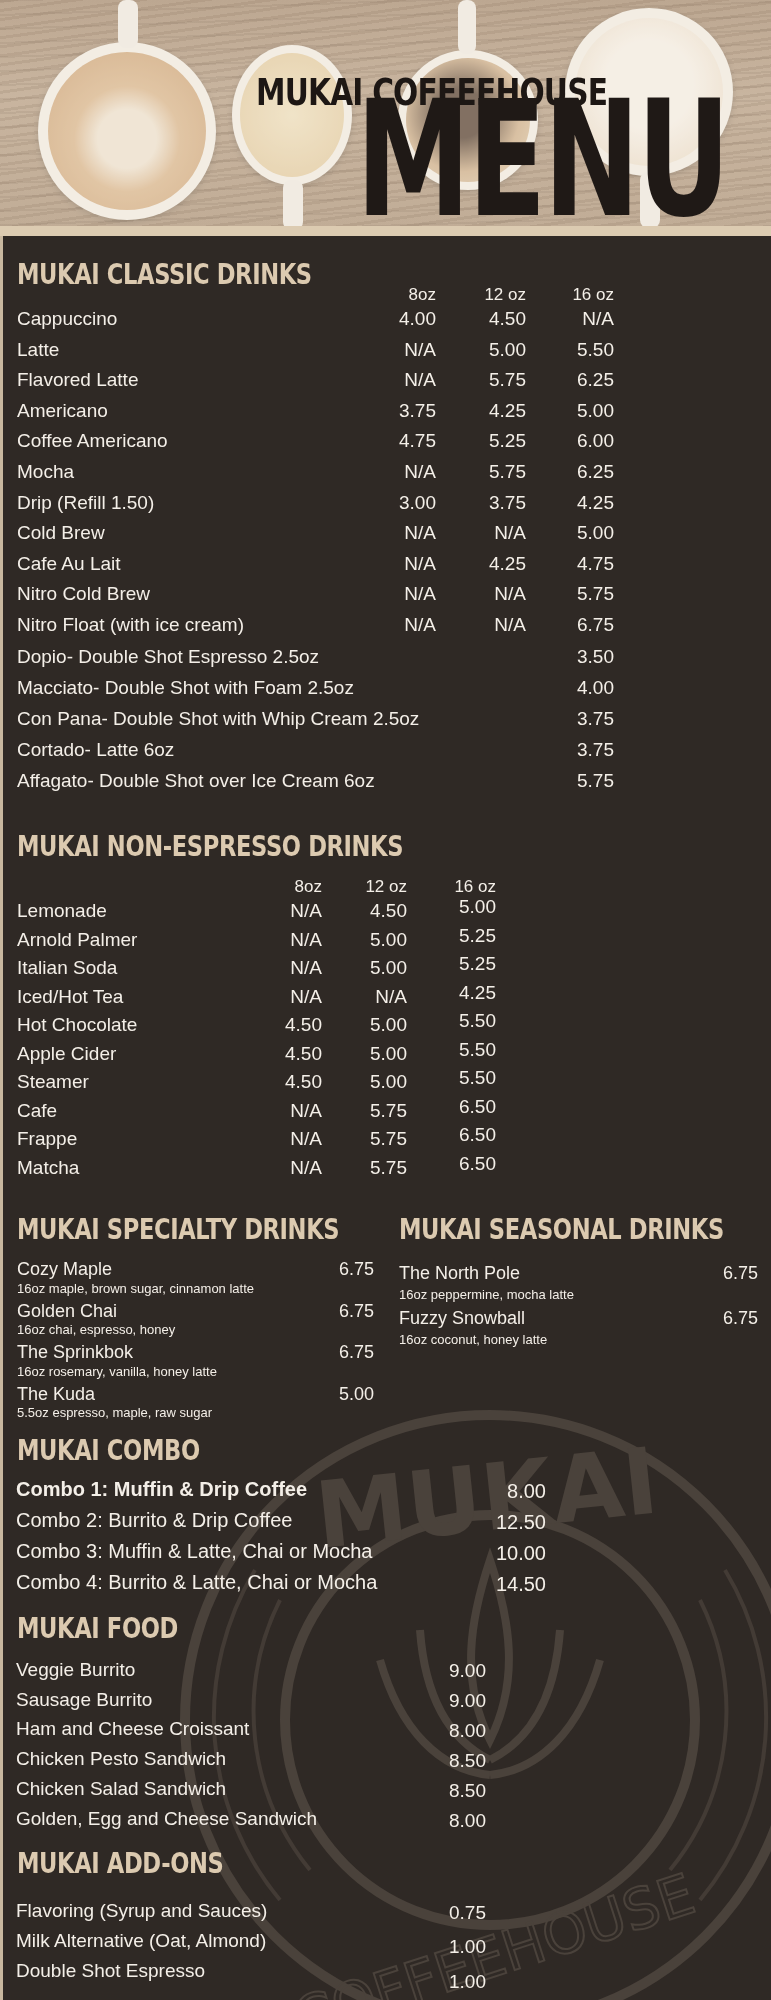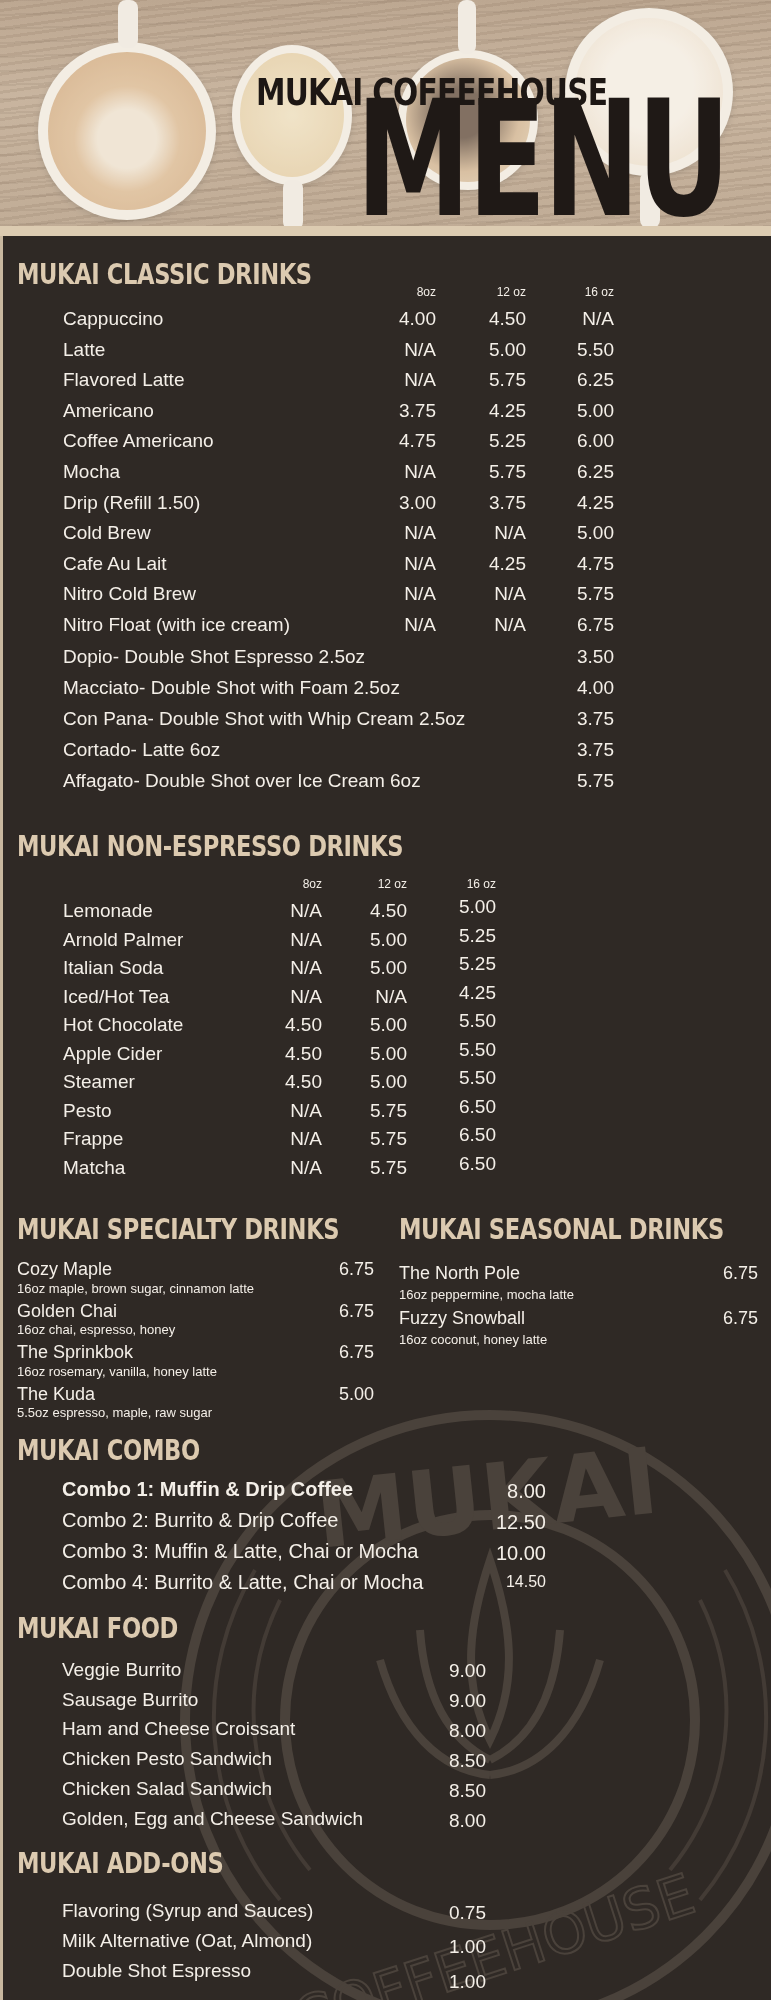--- a/index.html
+++ b/index.html
@@ -20,23 +20,23 @@
   .cup3{left:398px;top:50px;width:140px;height:140px;}
   .cup3 .fill{left:8px;top:8px;width:124px;height:124px;background:radial-gradient(circle at 45% 45%,#4a3426 0 25%,#cfae88 60%,#e8d4b6 100%);}
   .cup4{left:565px;top:8px;width:168px;height:168px;}
   .cup4 .fill{left:10px;top:10px;width:148px;height:148px;background:radial-gradient(circle at 50% 45%,#fbf6ef 0 40%,#f0e2cf 80%,#e7d2b8 100%);}
   .hero-title-small{position:absolute;left:256px;top:70px;font-family:"DejaVu Sans",sans-serif;font-weight:bold;font-size:38px;letter-spacing:-1px;color:#1d1714;transform:scaleX(0.78);transform-origin:left top;white-space:nowrap;}
   .hero-title-big{position:absolute;left:356px;top:80px;font-family:"DejaVu Sans",sans-serif;font-weight:bold;font-size:160px;line-height:160px;color:#1f1916;transform:scaleX(0.72);transform-origin:left top;letter-spacing:-4px;white-space:nowrap;}
   .hero-band{position:absolute;left:0;top:226px;width:771px;height:10px;background:#dccbb1;}
   .frame-left{position:absolute;left:0;top:236px;width:3px;height:1764px;background:#c8b79f;}
   .watermark{position:absolute;left:170px;top:1400px;width:640px;height:640px;pointer-events:none;}
   .section-title{position:absolute;font-family:"DejaVu Sans",sans-serif;font-weight:bold;color:#dccab0;font-size:29px;letter-spacing:-0.5px;transform:scaleX(0.78);transform-origin:left top;white-space:nowrap;}
-  .txt{position:absolute;white-space:nowrap;font-size:19px;color:#f4efe8;margin-left:46px;}
+  .txt{position:absolute;white-space:nowrap;font-size:19px;color:#f4efe8;}
   .num{position:absolute;white-space:nowrap;font-size:19px;text-align:right;color:#f4efe8;}
-  .hdr{position:absolute;white-space:nowrap;font-size:12px;text-align:right;color:#f4efe8;}
+  .hdr{position:absolute;white-space:nowrap;font-size:17px;text-align:right;color:#f4efe8;}
   .sub{position:absolute;white-space:nowrap;font-size:13px;color:#f4efe8;}
   .sname{position:absolute;white-space:nowrap;font-size:18px;color:#f4efe8;}
 </style>
 </head>
 <body>
 
 <div class="hero">
   <div class="cup cup1">
       <div class="fill"></div>
     </div>
@@ -222,21 +222,21 @@
     <div class="num" style="left:347px;width:60px;top:1043px;">5.00</div>
     <div class="num" style="left:436px;width:60px;top:1039px;">5.50</div>
   </div>
   <div>
     <div class="txt" style="left:17px;top:1071px;">Steamer</div>
     <div class="num" style="left:262px;width:60px;top:1071px;">4.50</div>
     <div class="num" style="left:347px;width:60px;top:1071px;">5.00</div>
     <div class="num" style="left:436px;width:60px;top:1067px;">5.50</div>
   </div>
   <div>
-    <div class="txt" style="left:17px;top:1100px;">Pesto</div>
+    <div class="txt" style="left:17px;top:1100px;">Cafe</div>
     <div class="num" style="left:262px;width:60px;top:1100px;">N/A</div>
     <div class="num" style="left:347px;width:60px;top:1100px;">5.75</div>
     <div class="num" style="left:436px;width:60px;top:1096px;">6.50</div>
   </div>
   <div>
     <div class="txt" style="left:17px;top:1128px;">Frappe</div>
     <div class="num" style="left:262px;width:60px;top:1128px;">N/A</div>
     <div class="num" style="left:347px;width:60px;top:1128px;">5.75</div>
     <div class="num" style="left:436px;width:60px;top:1124px;">6.50</div>
   </div>
@@ -295,21 +295,21 @@
   <div>
     <div class="txt" style="left:16px;top:1509px;font-size:20px;">Combo 2: Burrito &amp; Drip Coffee</div>
     <div class="num" style="left:476px;width:70px;top:1511px;font-size:20px;">12.50</div>
   </div>
   <div>
     <div class="txt" style="left:16px;top:1540px;font-size:20px;">Combo 3: Muffin &amp; Latte, Chai or Mocha</div>
     <div class="num" style="left:476px;width:70px;top:1542px;font-size:20px;">10.00</div>
   </div>
   <div>
     <div class="txt" style="left:16px;top:1571px;font-size:20px;">Combo 4: Burrito &amp; Latte, Chai or Mocha</div>
-    <div class="num" style="left:476px;width:70px;top:1573px;font-size:16px;">14.50</div>
+    <div class="num" style="left:476px;width:70px;top:1573px;font-size:20px;">14.50</div>
   </div>
 </div>
 
 <div class="section-title" style="left:17px;top:1611px;">MUKAI FOOD</div>
 <div>
   <div>
     <div class="txt" style="left:16px;top:1659px;">Veggie Burrito</div>
     <div class="num" style="left:416px;width:70px;top:1660px;">9.00</div>
   </div>
   <div>

